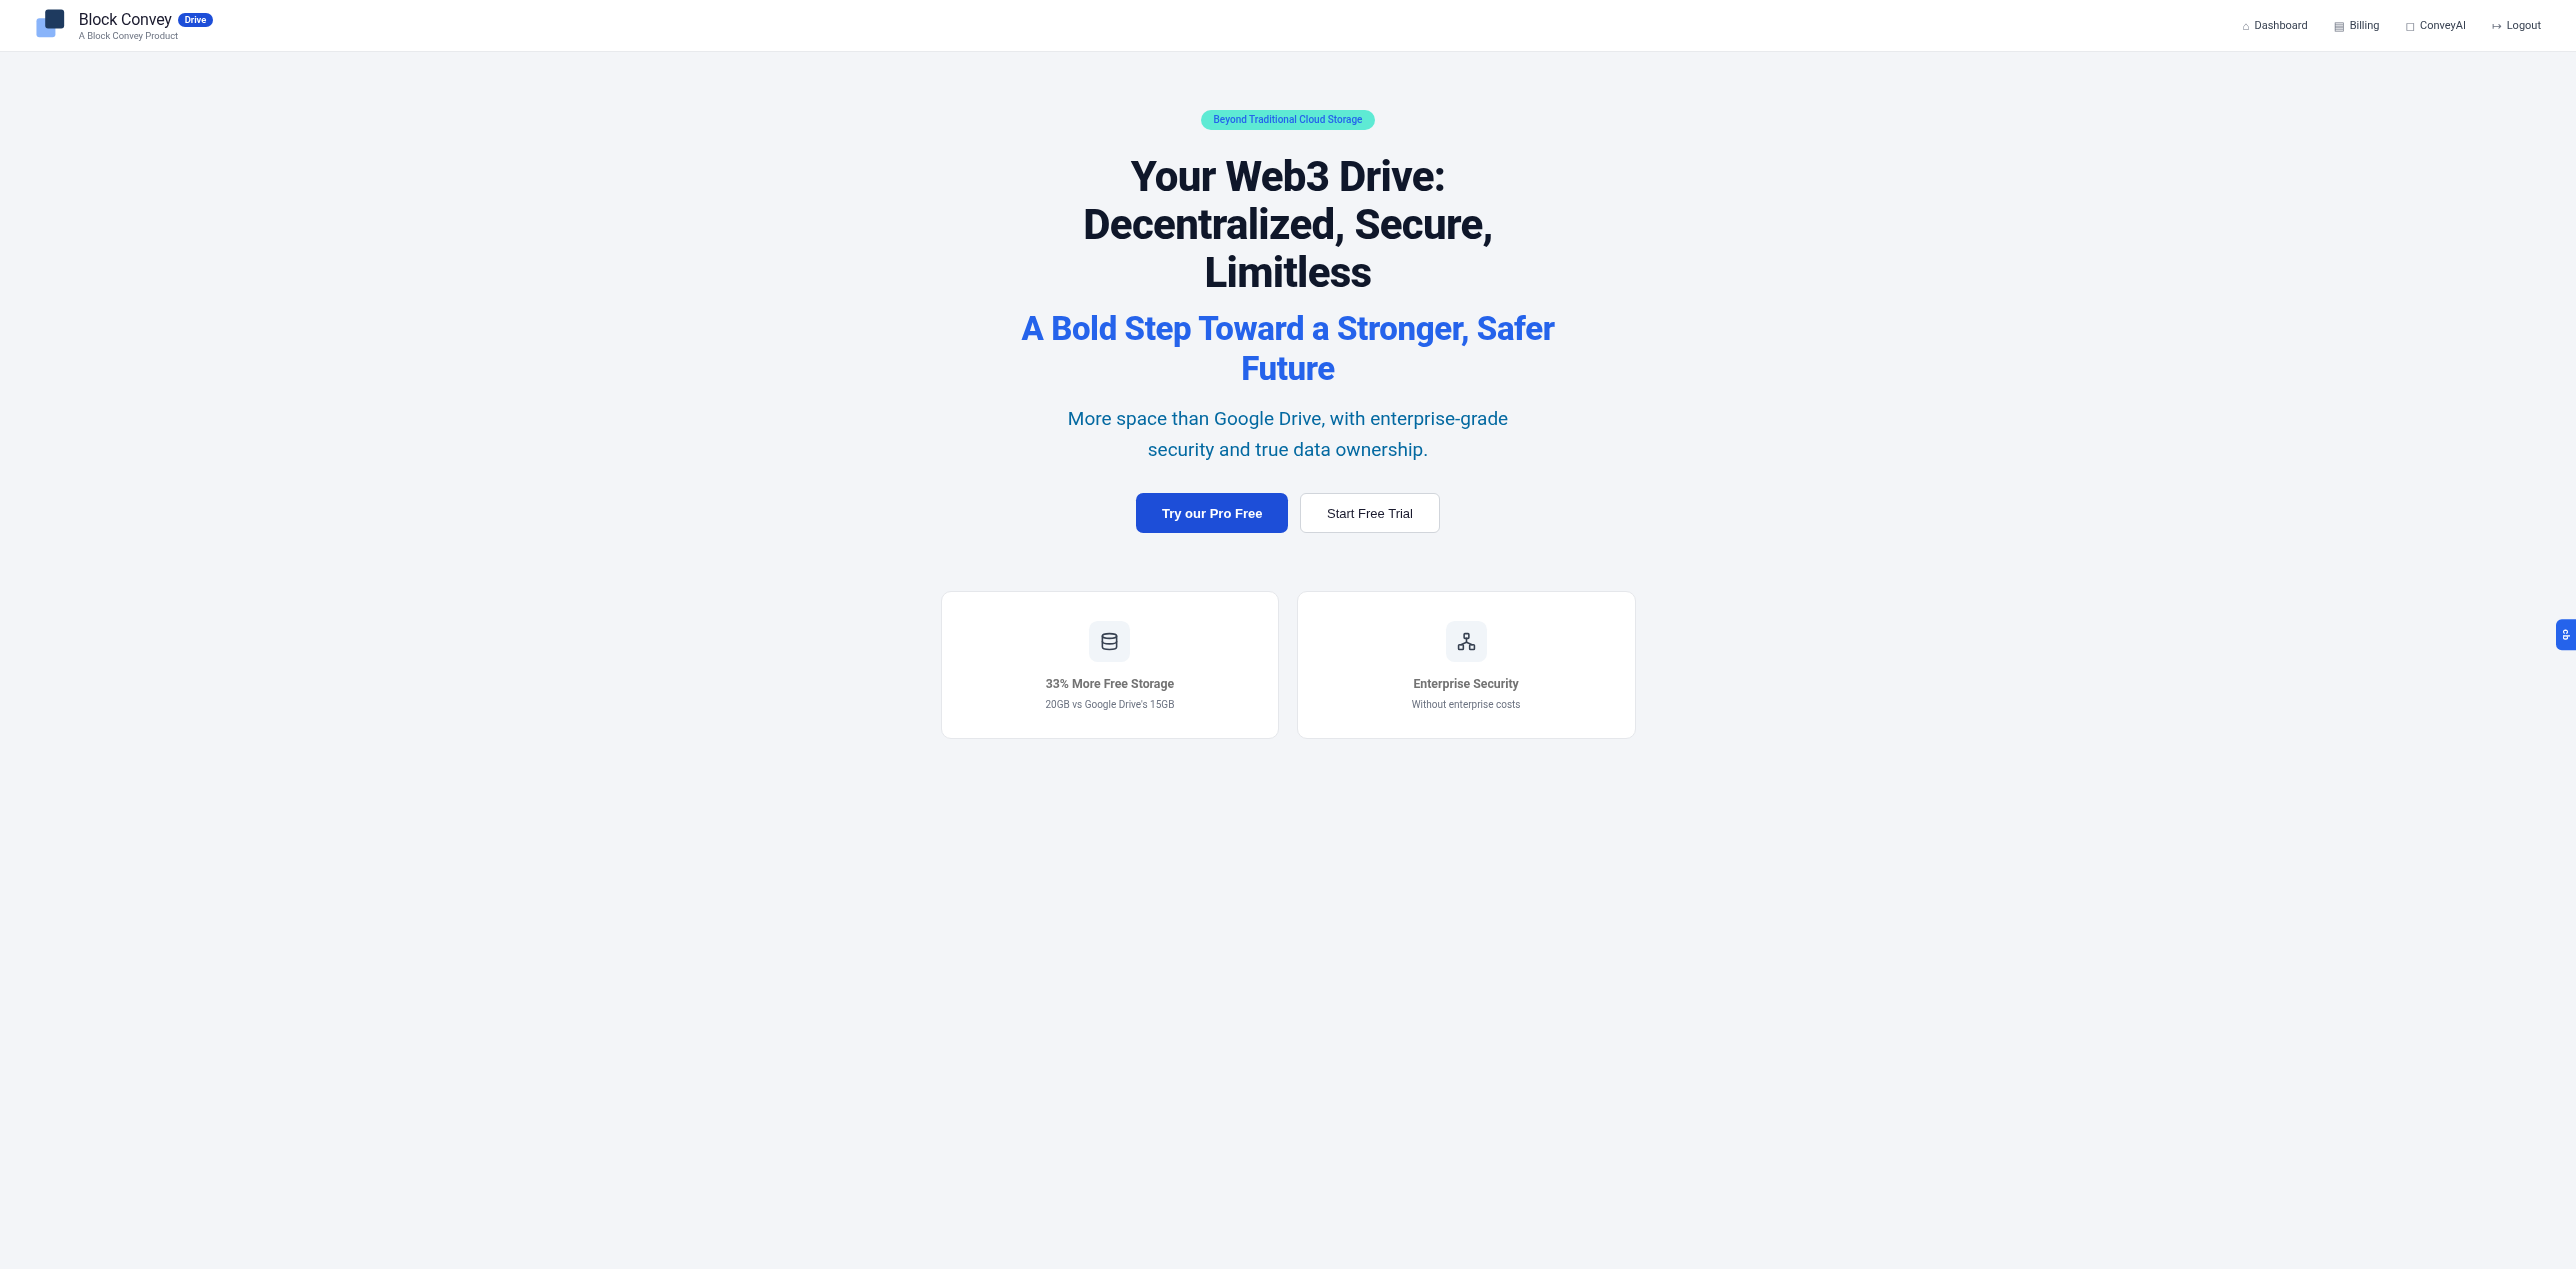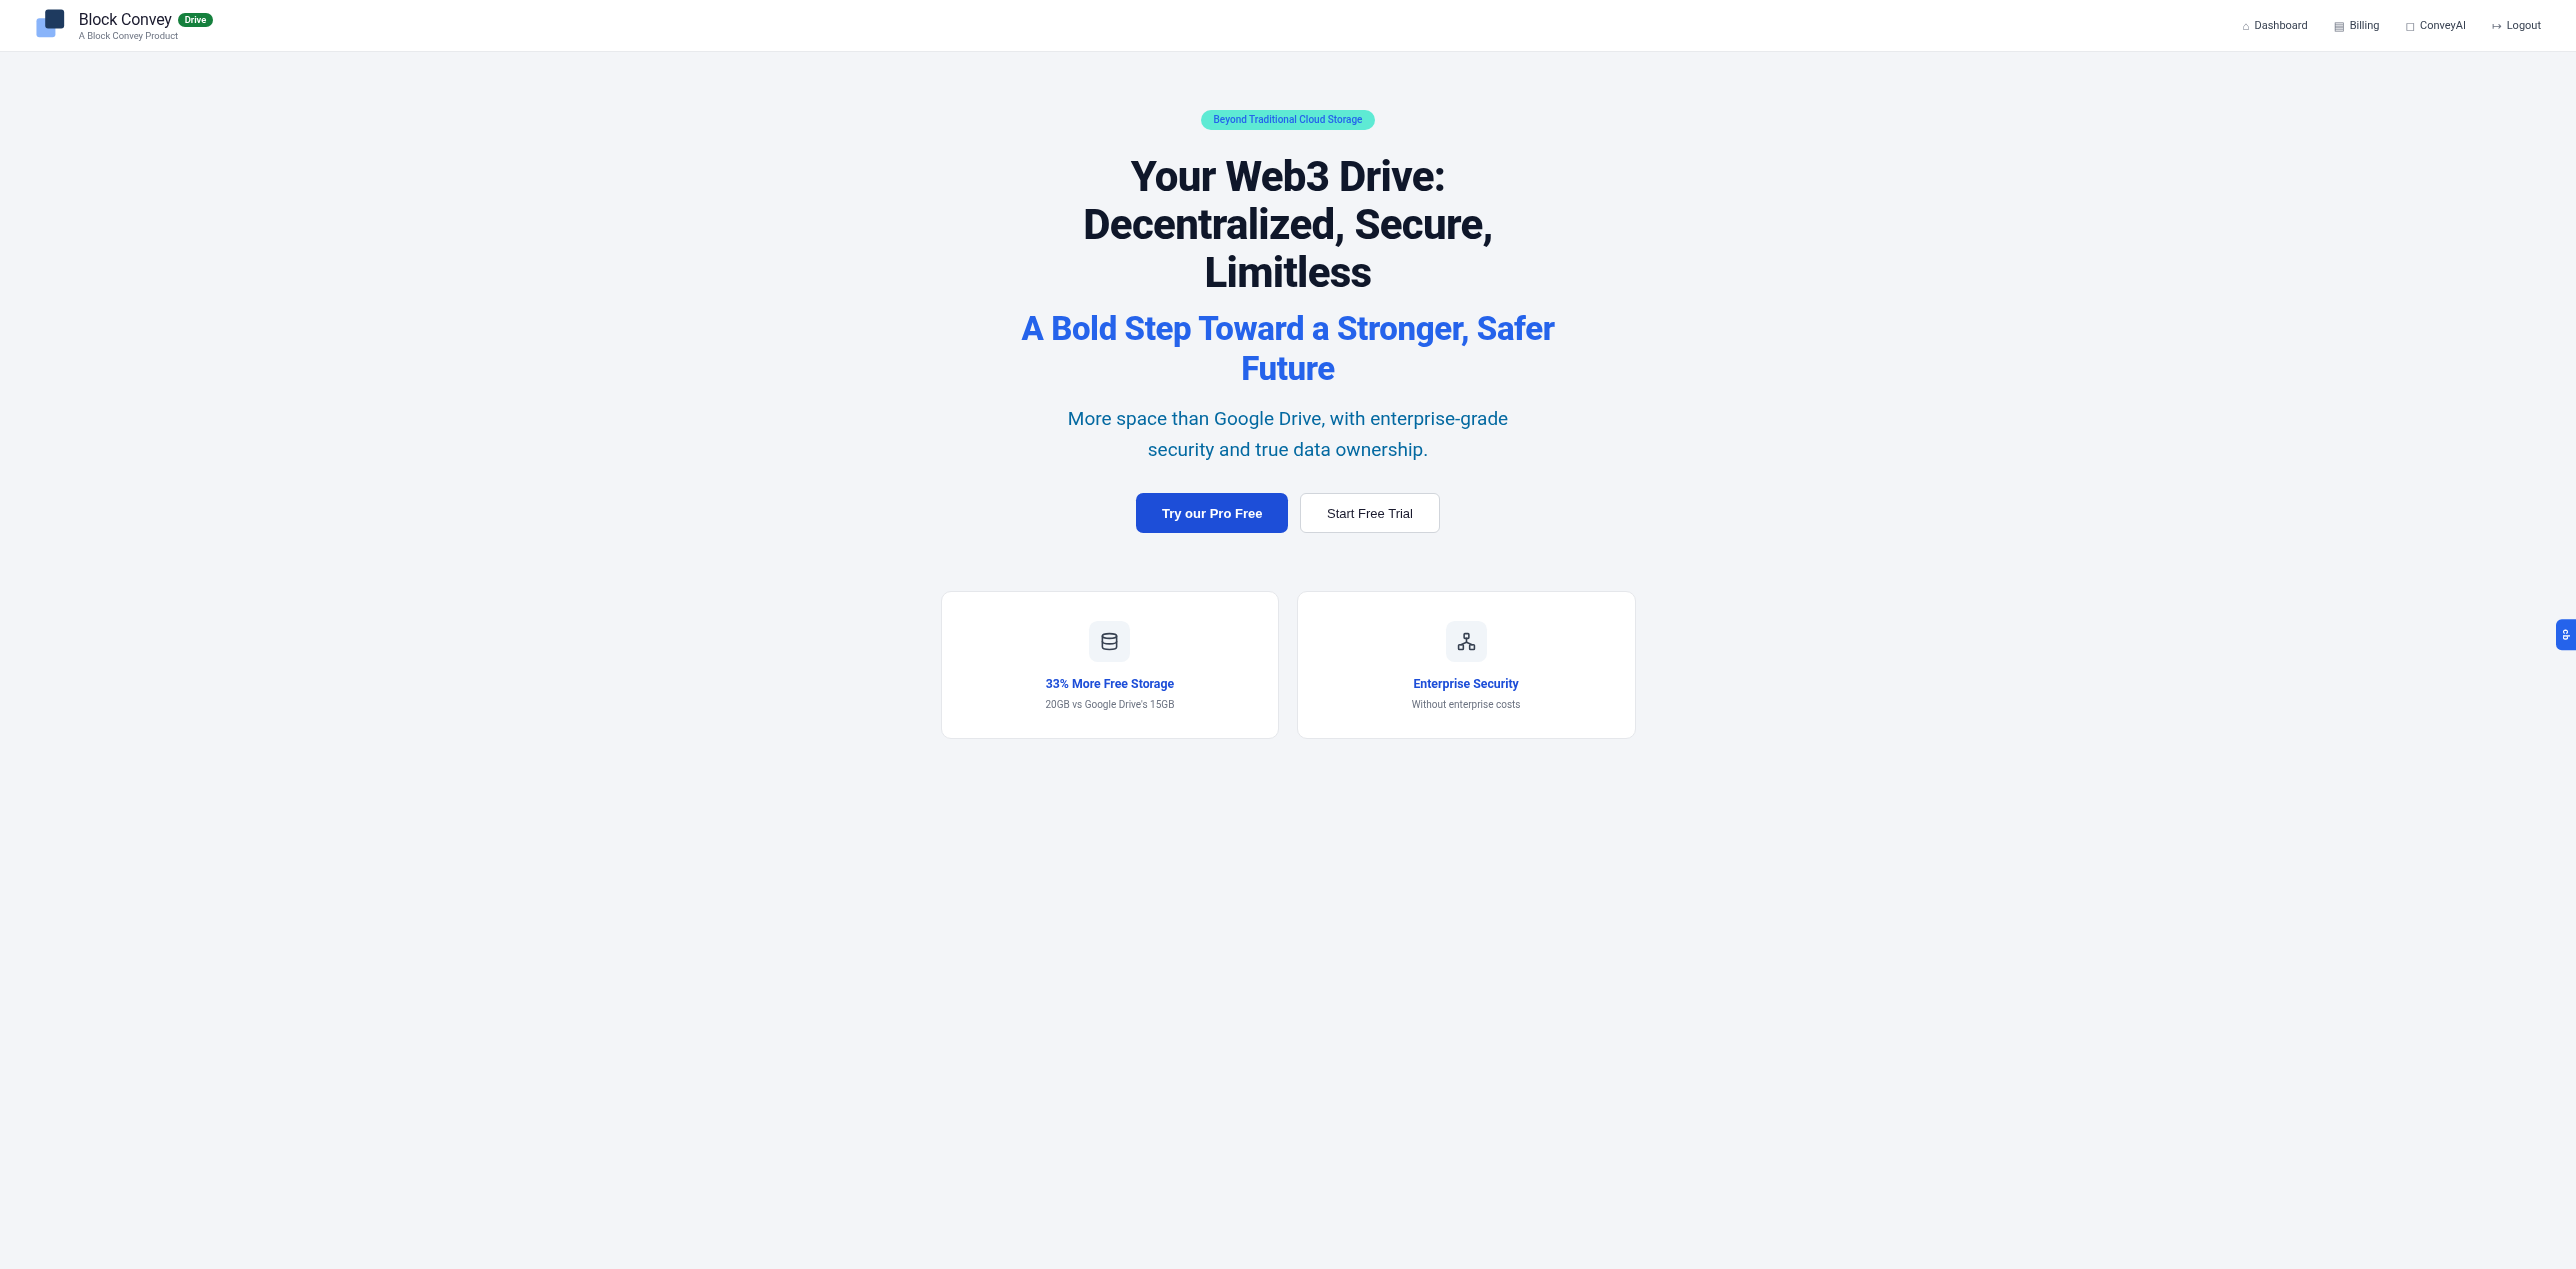--- a/index.html
+++ b/index.html
@@ -58,21 +58,21 @@
     }
 
     .logo-title {
       font-size: 16px;
       font-weight: 400;
       color: #1a1a2e;
       letter-spacing: -0.2px;
     }
 
     .drive-badge {
-      background-color: #15803d;
+      background-color: #1d4ed8;
       color: #ffffff;
       font-size: 9.4px;
       font-weight: 600;
       padding: 1.4px 7.2px;
       border-radius: 14.5px;
     }
 
     .logo-subtitle {
       font-size: 9.4px;
       color: #6b7280;
@@ -208,21 +208,21 @@
       align-items: center;
       justify-content: center;
       margin-bottom: 14.5px;
       font-size: 17.4px;
       color: #374151;
     }
 
     .feature-card-title {
       font-size: 12.3px;
       font-weight: 700;
-      color: #1d4ed8;
+      color: #737373;
       margin-bottom: 5.8px;
     }
 
     .feature-card-desc {
       font-size: 10px;
       color: #6b7280;
       line-height: 1.5;
     }
 
     

